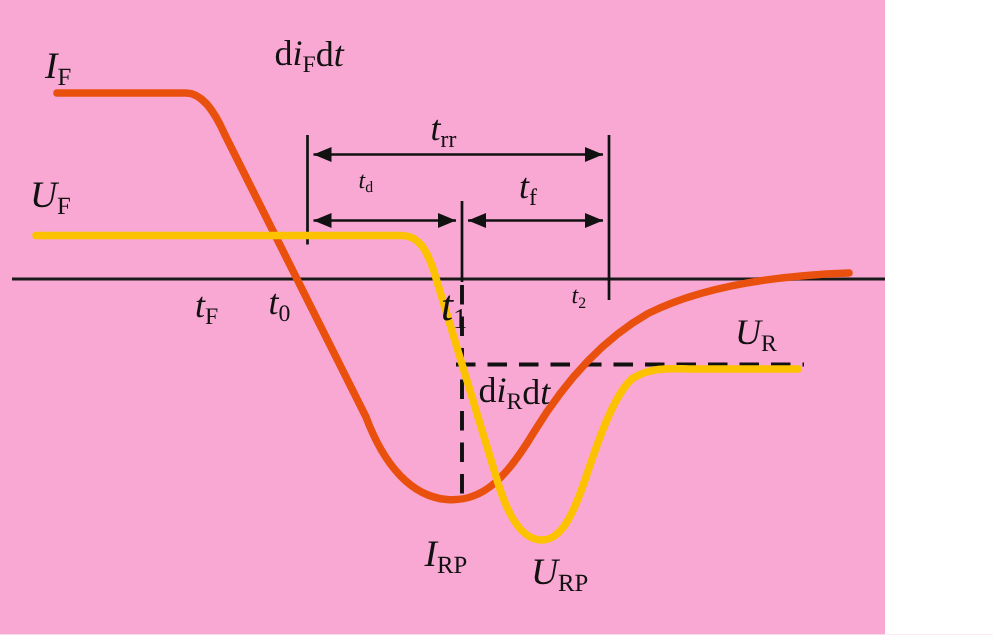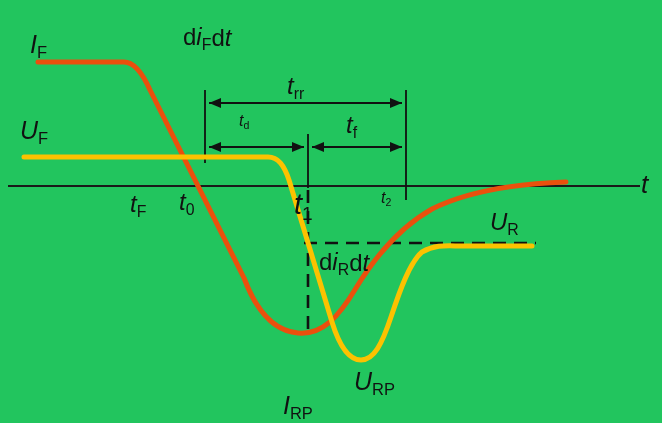--- a/index.html
+++ b/index.html
@@ -1,21 +1,21 @@
 <!DOCTYPE html>
 <html><head>
 <meta charset="utf-8">
 <style>
   * { margin:0; padding:0; box-sizing:border-box; }
   html,body { background:#ffffff; }
   .stage {
     position:relative;
-    width:662px; height:423px;
-    background:#22c55e;
-    font-family:Liberation Sans, sans-serif;
+    width:590px; height:423px;
+    background:#f9a8d4;
+    font-family:Liberation Serif, serif;
     overflow:hidden;
     color:#111;
   }
   .stage svg { position:absolute; left:0; top:0; }
   .lbl {
     position:absolute;
     font-size:25px;
     line-height:1;
     white-space:nowrap;
     color:#111;
@@ -78,21 +78,21 @@
     <path d="M24,157 L268,157 C278,157 284,165 289,180 L332,322 C340,348 350,360 361,360
              C374,360 382,344 391,317 C400,290 410,262 422,252 C436,244 448,246 462,246 L532,246" fill="none" stroke-width="5" stroke-linecap="round" stroke-linejoin="round" stroke="#fcc200"></path>
   </svg>
 
   <span class="lbl" style="left:30px; top:32px;"><i class="v">I</i><sub>F</sub></span>
 
   <span class="lbl" style="left:20px; top:118px;"><i class="v">U</i><sub>F</sub></span>
 
   <span class="lbl" style="left:490px; top:210px; font-size:24px;"><i class="v">U</i><sub>R</sub></span>
 
-  <span class="lbl" style="left:283px; top:357px;margin-top:36px;"><i class="v">I</i><sub>RP</sub></span>
+  <span class="lbl" style="left:283px; top:357px;"><i class="v">I</i><sub>RP</sub></span>
 
   <span class="lbl" style="left:338px; top:369px;margin-left:16px;"><i class="v">U</i><sub>RP</sub></span>
 
   <span class="lbl" style="left:130px; top:192px; font-size:24px;"><i class="v">t</i><sub>F</sub></span>
 
   <span class="lbl" style="left:179px; top:190px; font-size:24px;"><i class="v">t</i><sub>0</sub></span>
 
   <span class="lbl" style="left:294px; top:190px; font-size:29px;"><i class="v">t</i><sub>1</sub></span>
 
   <span class="lbl" style="left:381px; top:190px; font-size:16px;"><i class="v">t</i><sub>2</sub></span>

